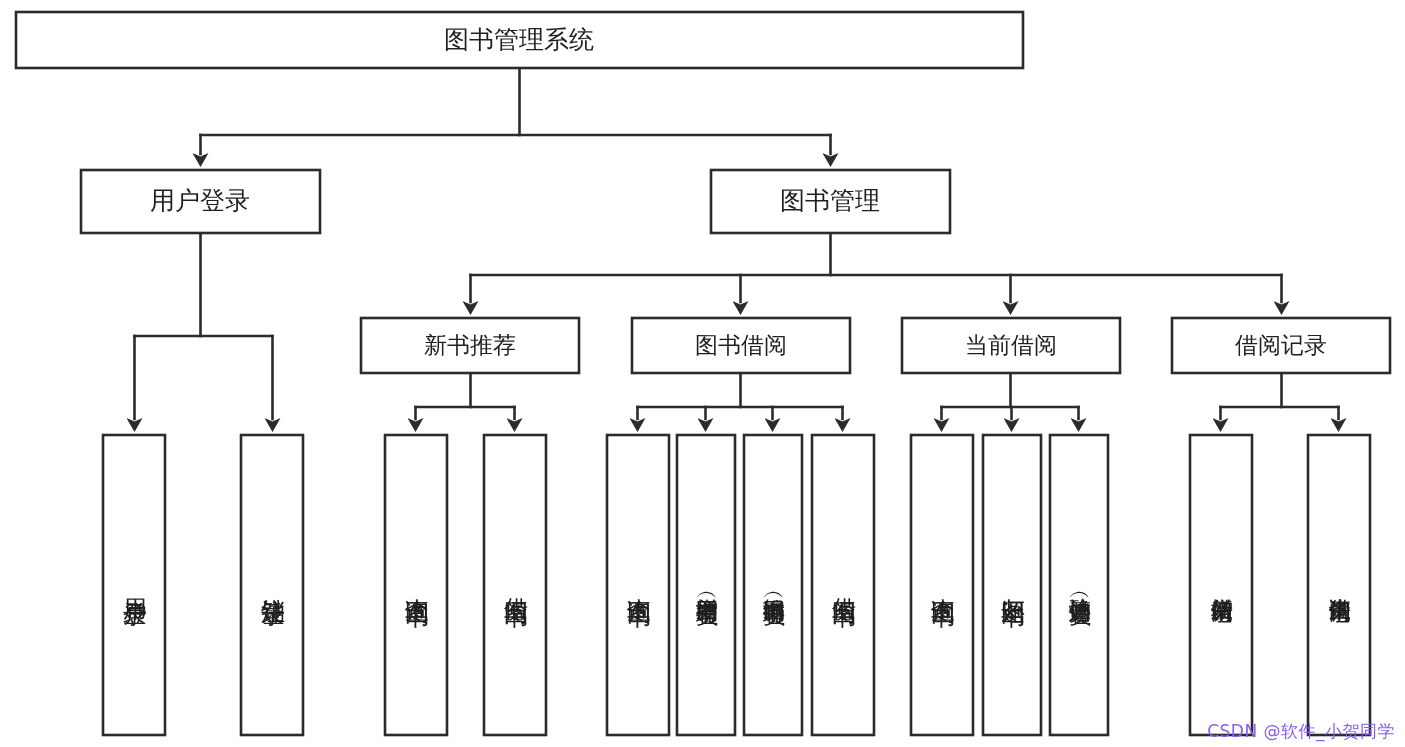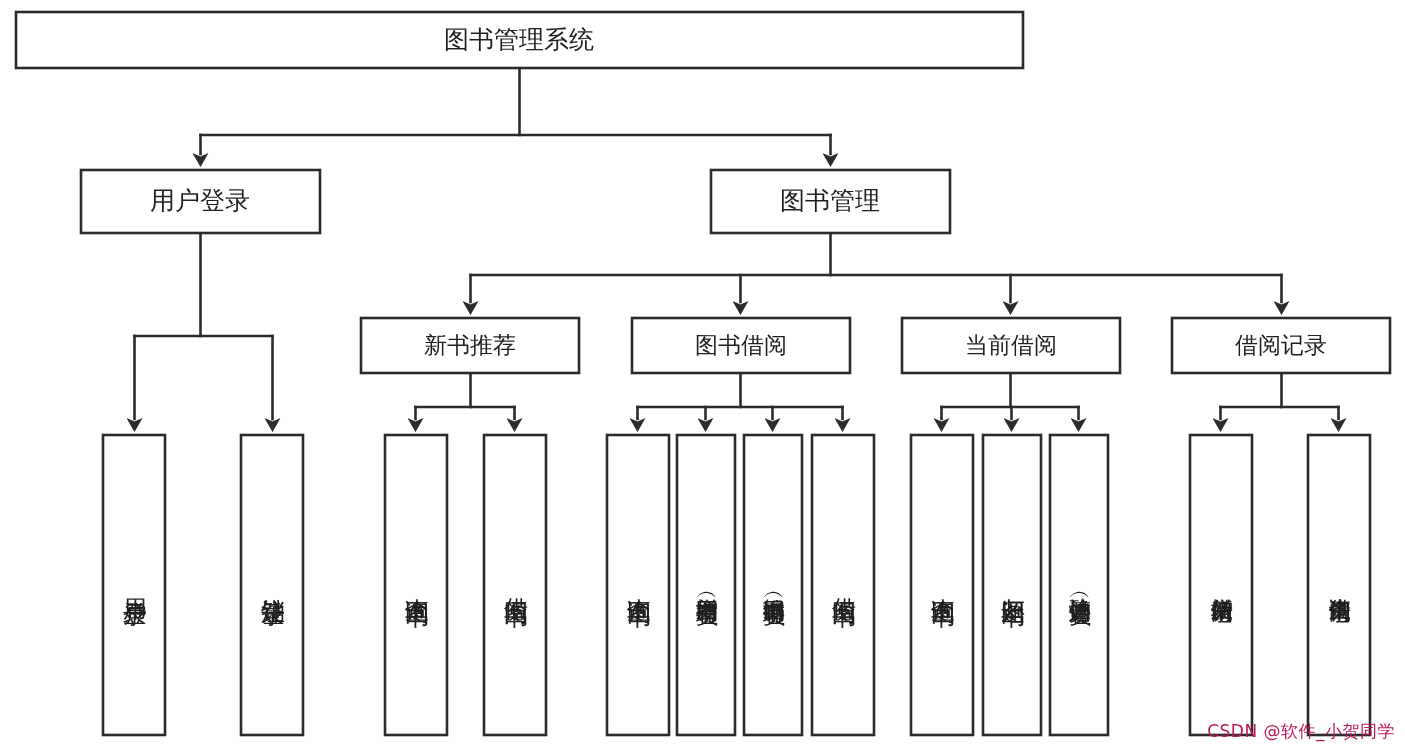--- a/index.html
+++ b/index.html
@@ -33,21 +33,21 @@
     letter-spacing:1px;
     text-anchor:middle;
   }
   .conn{stroke:#2b2b2b;stroke-width:2.6;fill:none;stroke-linecap:square;}
   .arrowhead{fill:#2b2b2b;}
   .watermark{
     position:absolute;
     right:10px;bottom:4px;
     font-family:"DejaVu Sans","Liberation Sans",sans-serif;
     font-size:17px;
-    color:#be185d;
+    color:#8b5cf6;
     white-space:nowrap;
     letter-spacing:0.5px;
     user-select:none;
   }
 </style>
 </head>
 <body>
 
 <svg id="diagram" viewBox="0 0 1405 747">
   <defs>

